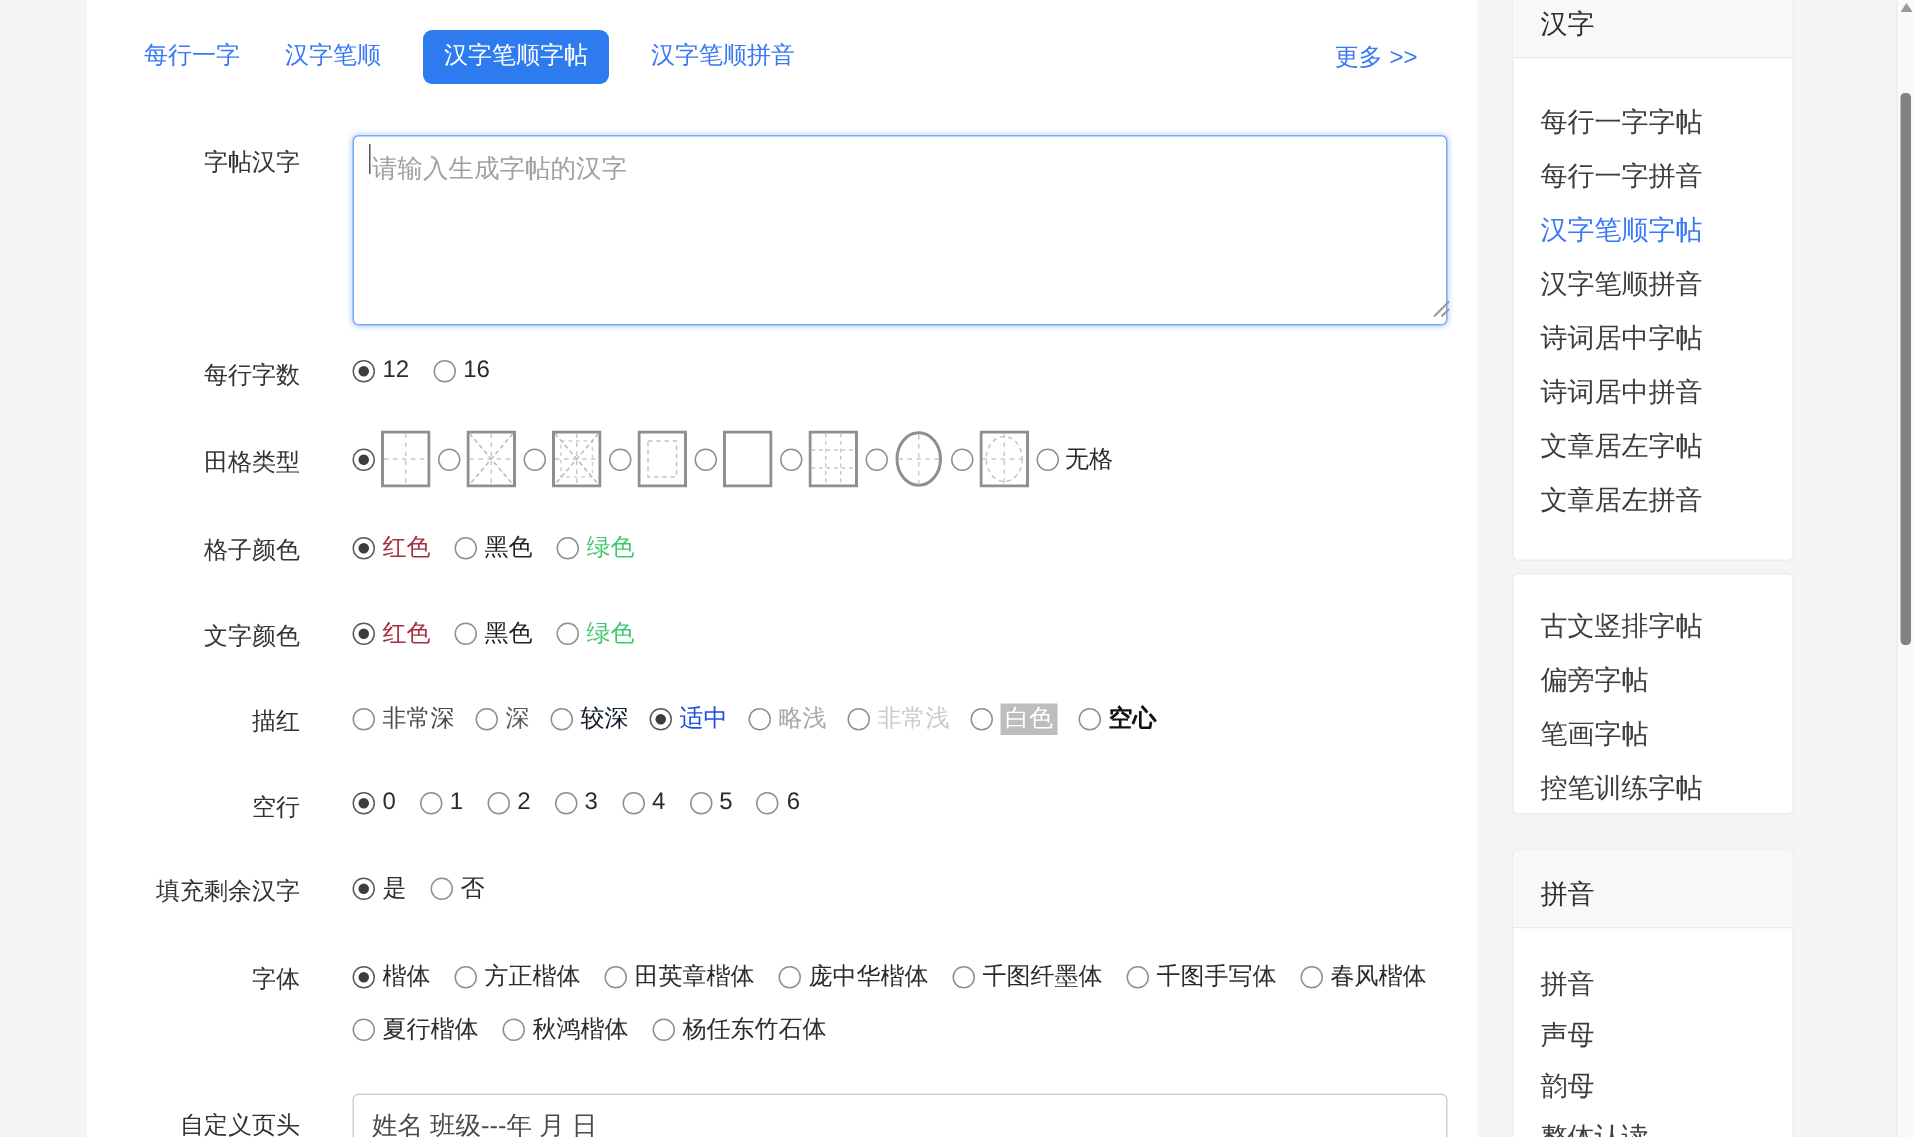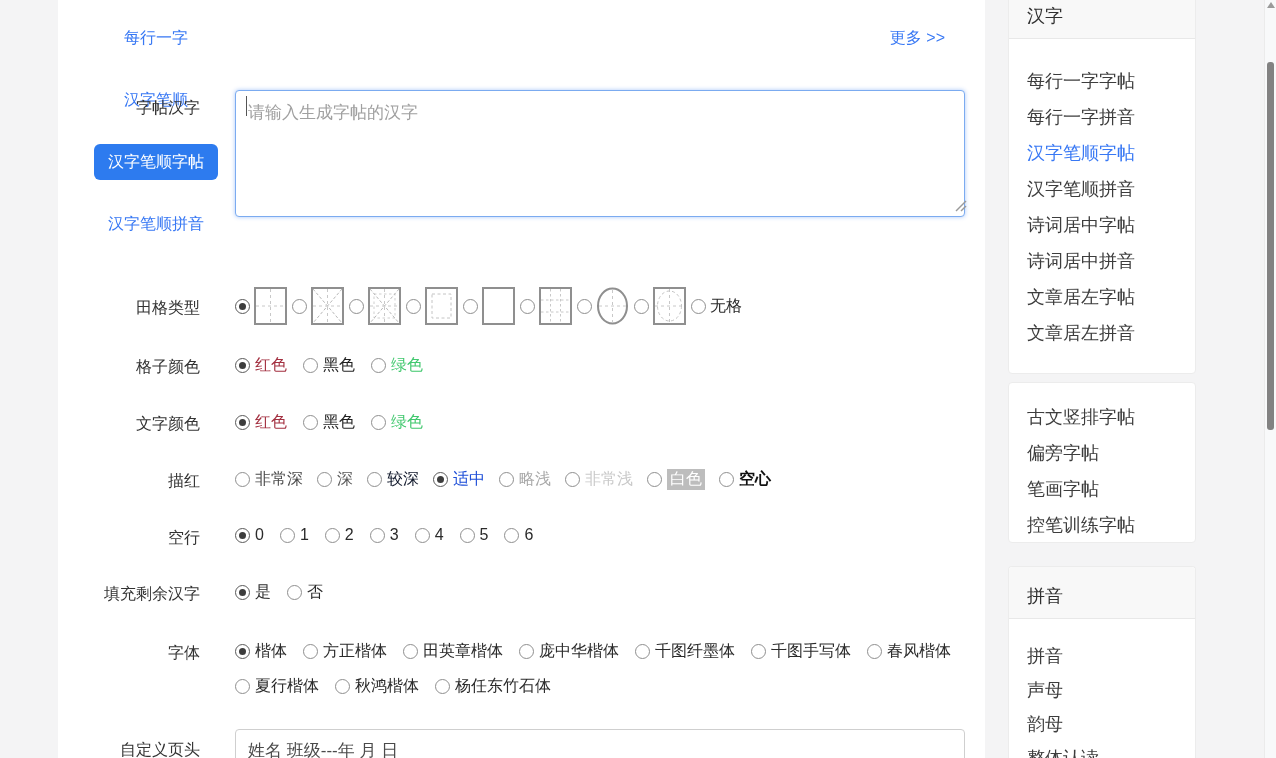--- a/index.html
+++ b/index.html
@@ -9,21 +9,21 @@
     background:#f4f4f5;
     font-family:"Liberation Sans","DejaVu Sans",sans-serif;
     color:#2f2f2f;
   }
   
   .main-panel {
     position:absolute; left:58px; top:0; width:927px; height:758px;
     background:#ffffff;
   }
   
-  .tabs-row { position:absolute; left:36px; top:20px; height:36px; display:flex; align-items:center; gap:26px;flex-direction:column; }
+  .tabs-row { position:absolute; left:36px; top:20px; height:36px; display:flex; align-items:center; gap:26px; }
   .tab { font-size:16px; color:#3878f4; cursor:pointer; line-height:36px; padding:0 2px; white-space:nowrap; }
   .tab.active { background:#2d7bef; color:#ffffff; border-radius:6px; padding:0 14px; }
   .more-link { position:absolute; right:40px; top:28px; font-size:16px; color:#3878f4; cursor:pointer; }
   
   .frow { position:absolute; left:14px; right:20px; display:flex; align-items:flex-start; }
   .frow-label { width:128px; flex:none; text-align:right; font-size:16px; color:#333; padding-top:2px; white-space:nowrap; }
   .frow-body { margin-left:35px; flex:1; display:flex; align-items:center; flex-wrap:wrap; column-gap:16px; row-gap:12px; }
   .chars-textarea {
     margin-left:35px; width:730px; height:127px; resize:none;
     border:1px solid #7babf0; border-radius:4px; outline:none;
@@ -91,20 +91,33 @@
   <div class="frow" style="top:90px;">
     <div class="frow-label" style="padding-top:8px;">字帖汉字</div>
     <textarea class="chars-textarea" placeholder="请输入生成字帖的汉字" style=""></textarea>
   </div>
   <div class="caret"></div>
   <svg class="resize-grip" viewBox="0 0 14 14">
     <line x1="3" y1="13" x2="13" y2="3" stroke="#9a9a9a" stroke-width="1.4"></line>
     <line x1="8" y1="13" x2="13" y2="8" stroke="#9a9a9a" stroke-width="1.4"></line>
   </svg>
 
+  <div class="frow" style="top:238px;">
+    <div class="frow-label">每行字数</div>
+    <div class="frow-body">
+        <label class="opt">
+          <span class="radio checked"></span>
+          <span class="opt-label">12</span>
+        </label>
+        <label class="opt">
+          <span class="radio"></span>
+          <span class="opt-label">16</span>
+        </label>
+      </div>
+  </div>
 
   <div class="frow" style="top:287px;">
     <div class="frow-label" style="padding-top:11px;">田格类型</div>
     <div class="frow-body grid-opts" id="grid-row">
       <label class="opt">
         <span class="radio checked"></span>
         <svg class="grid-icon" viewBox="0 0 33 38">
           <rect x="1" y="1" width="31" height="36" fill="#fff" stroke="#8f8f8f" stroke-width="2"></rect>
           <line x1="16.5" y1="2" x2="16.5" y2="36" stroke="#c8c8c8" stroke-dasharray="3 3"></line>
           <line x1="2" y1="19" x2="31" y2="19" stroke="#c8c8c8" stroke-dasharray="3 3"></line>

